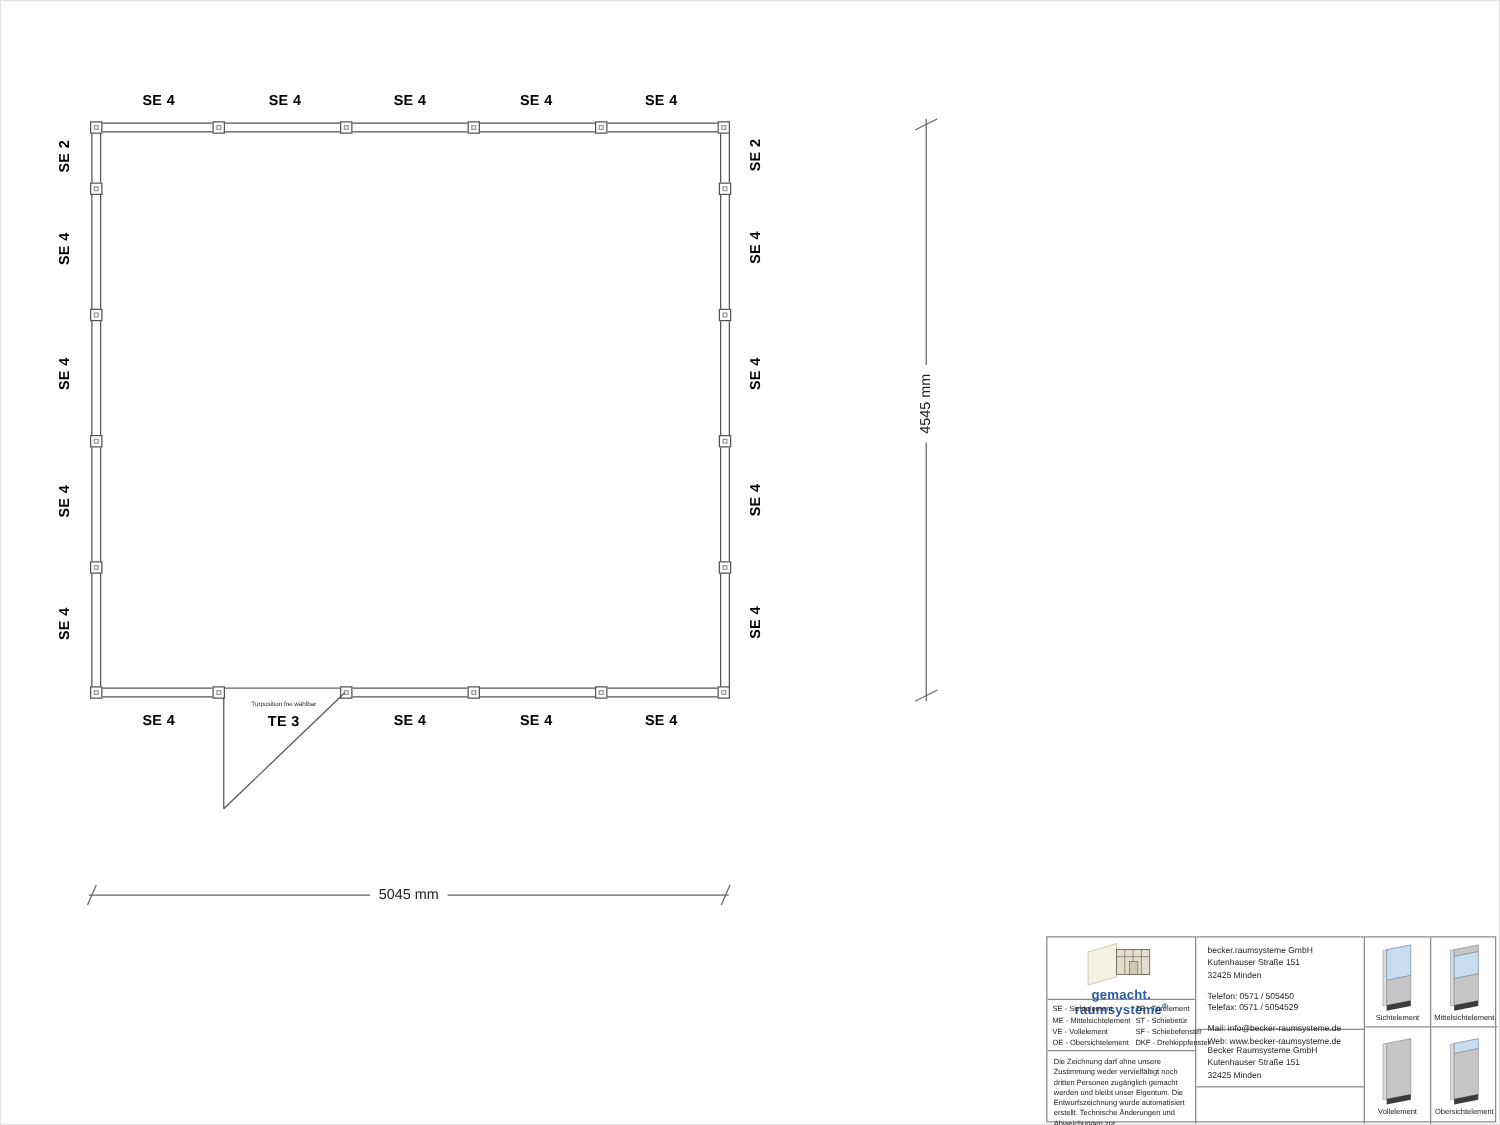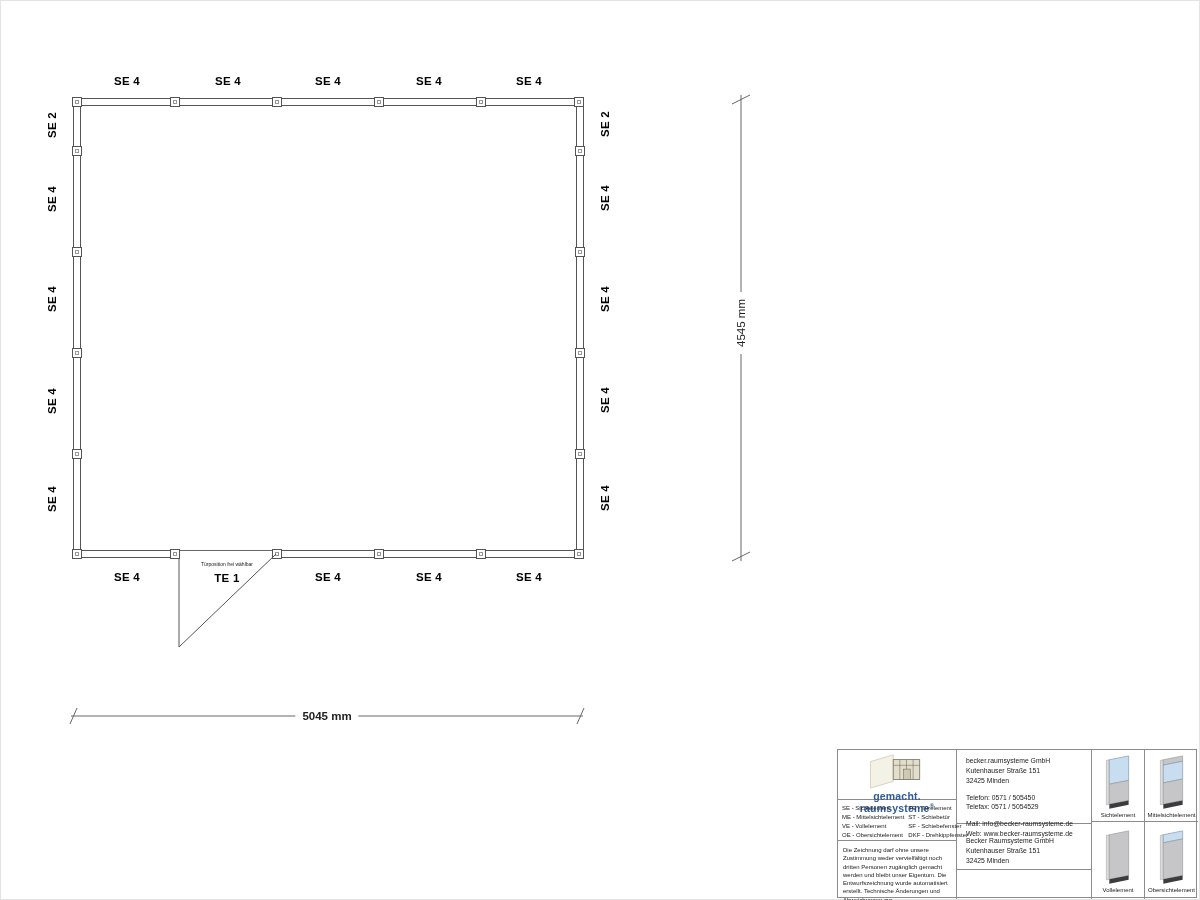--- a/index.html
+++ b/index.html
@@ -98,30 +98,30 @@
       <line x1="740" y1="94" x2="740" y2="560"></line>
       <line x1="731" y1="103" x2="749" y2="94"></line>
       <line x1="731" y1="560" x2="749" y2="551"></line>
       <line x1="70" y1="715" x2="582" y2="715"></line>
       <line x1="69" y1="723" x2="76" y2="707"></line>
       <line x1="576" y1="723" x2="583" y2="707"></line>
     </g>
   </svg>
 
   <div class="dim-label vert" style="left:740px;top:322px;">4545 mm</div>
-  <div class="dim-label" style="left:326px;top:715px;font-weight:bold;">5045 mm</div>
+  <div class="dim-label" style="left:326px;top:715px;">5045 mm</div>
 
   <div class="el-label" style="left:126px;top:80px;">SE 4</div>
   <div class="el-label" style="left:227px;top:80px;">SE 4</div>
   <div class="el-label" style="left:327px;top:80px;">SE 4</div>
   <div class="el-label" style="left:428px;top:80px;">SE 4</div>
   <div class="el-label" style="left:528px;top:80px;">SE 4</div>
 
   <div class="el-label" style="left:126px;top:576px;">SE 4</div>
-  <div class="el-label" style="left:226px;top:577px;">TE 1</div>
+  <div class="el-label" style="left:226px;top:577px;">TE 3</div>
   <div class="el-label" style="left:327px;top:576px;">SE 4</div>
   <div class="el-label" style="left:428px;top:576px;">SE 4</div>
   <div class="el-label" style="left:528px;top:576px;">SE 4</div>
 
   <div class="el-label vert" style="left:51px;top:124px;">SE 2</div>
   <div class="el-label vert" style="left:51px;top:198px;">SE 4</div>
   <div class="el-label vert" style="left:51px;top:298px;">SE 4</div>
   <div class="el-label vert" style="left:51px;top:400px;">SE 4</div>
   <div class="el-label vert" style="left:51px;top:498px;">SE 4</div>
 

